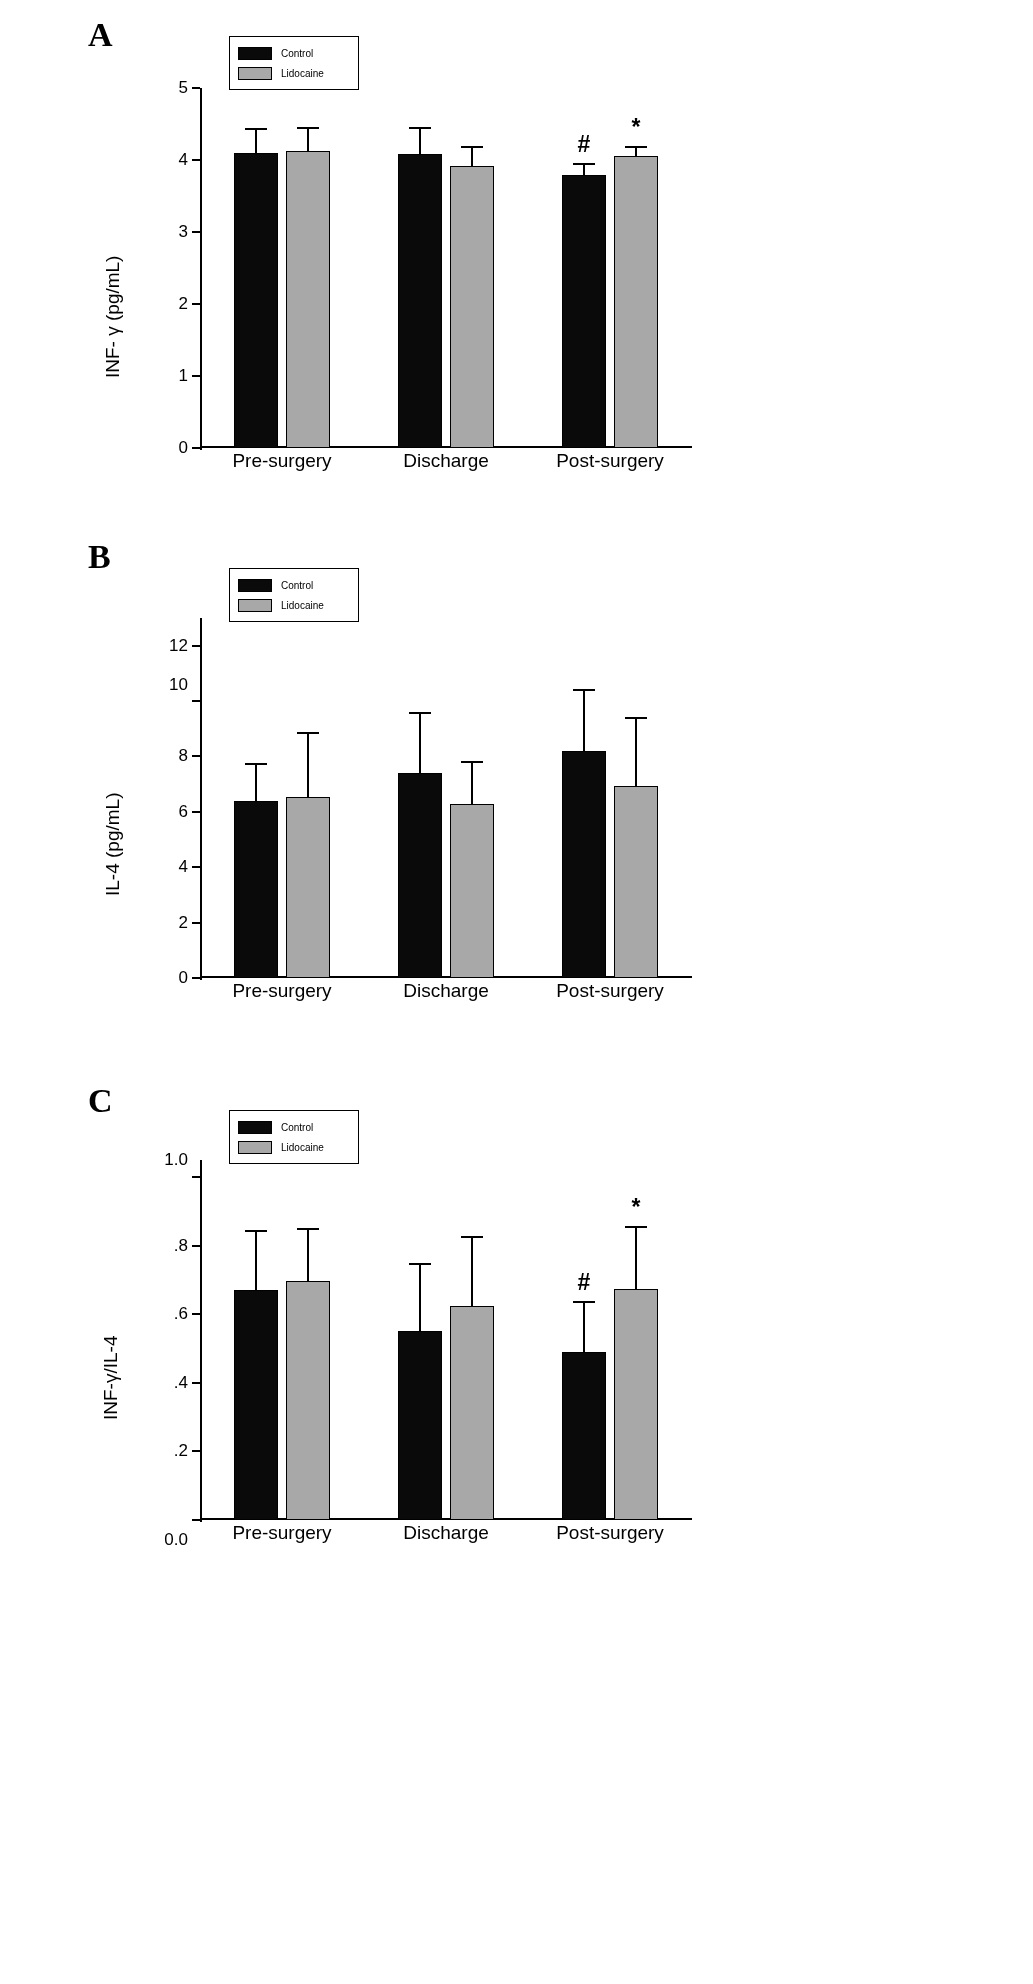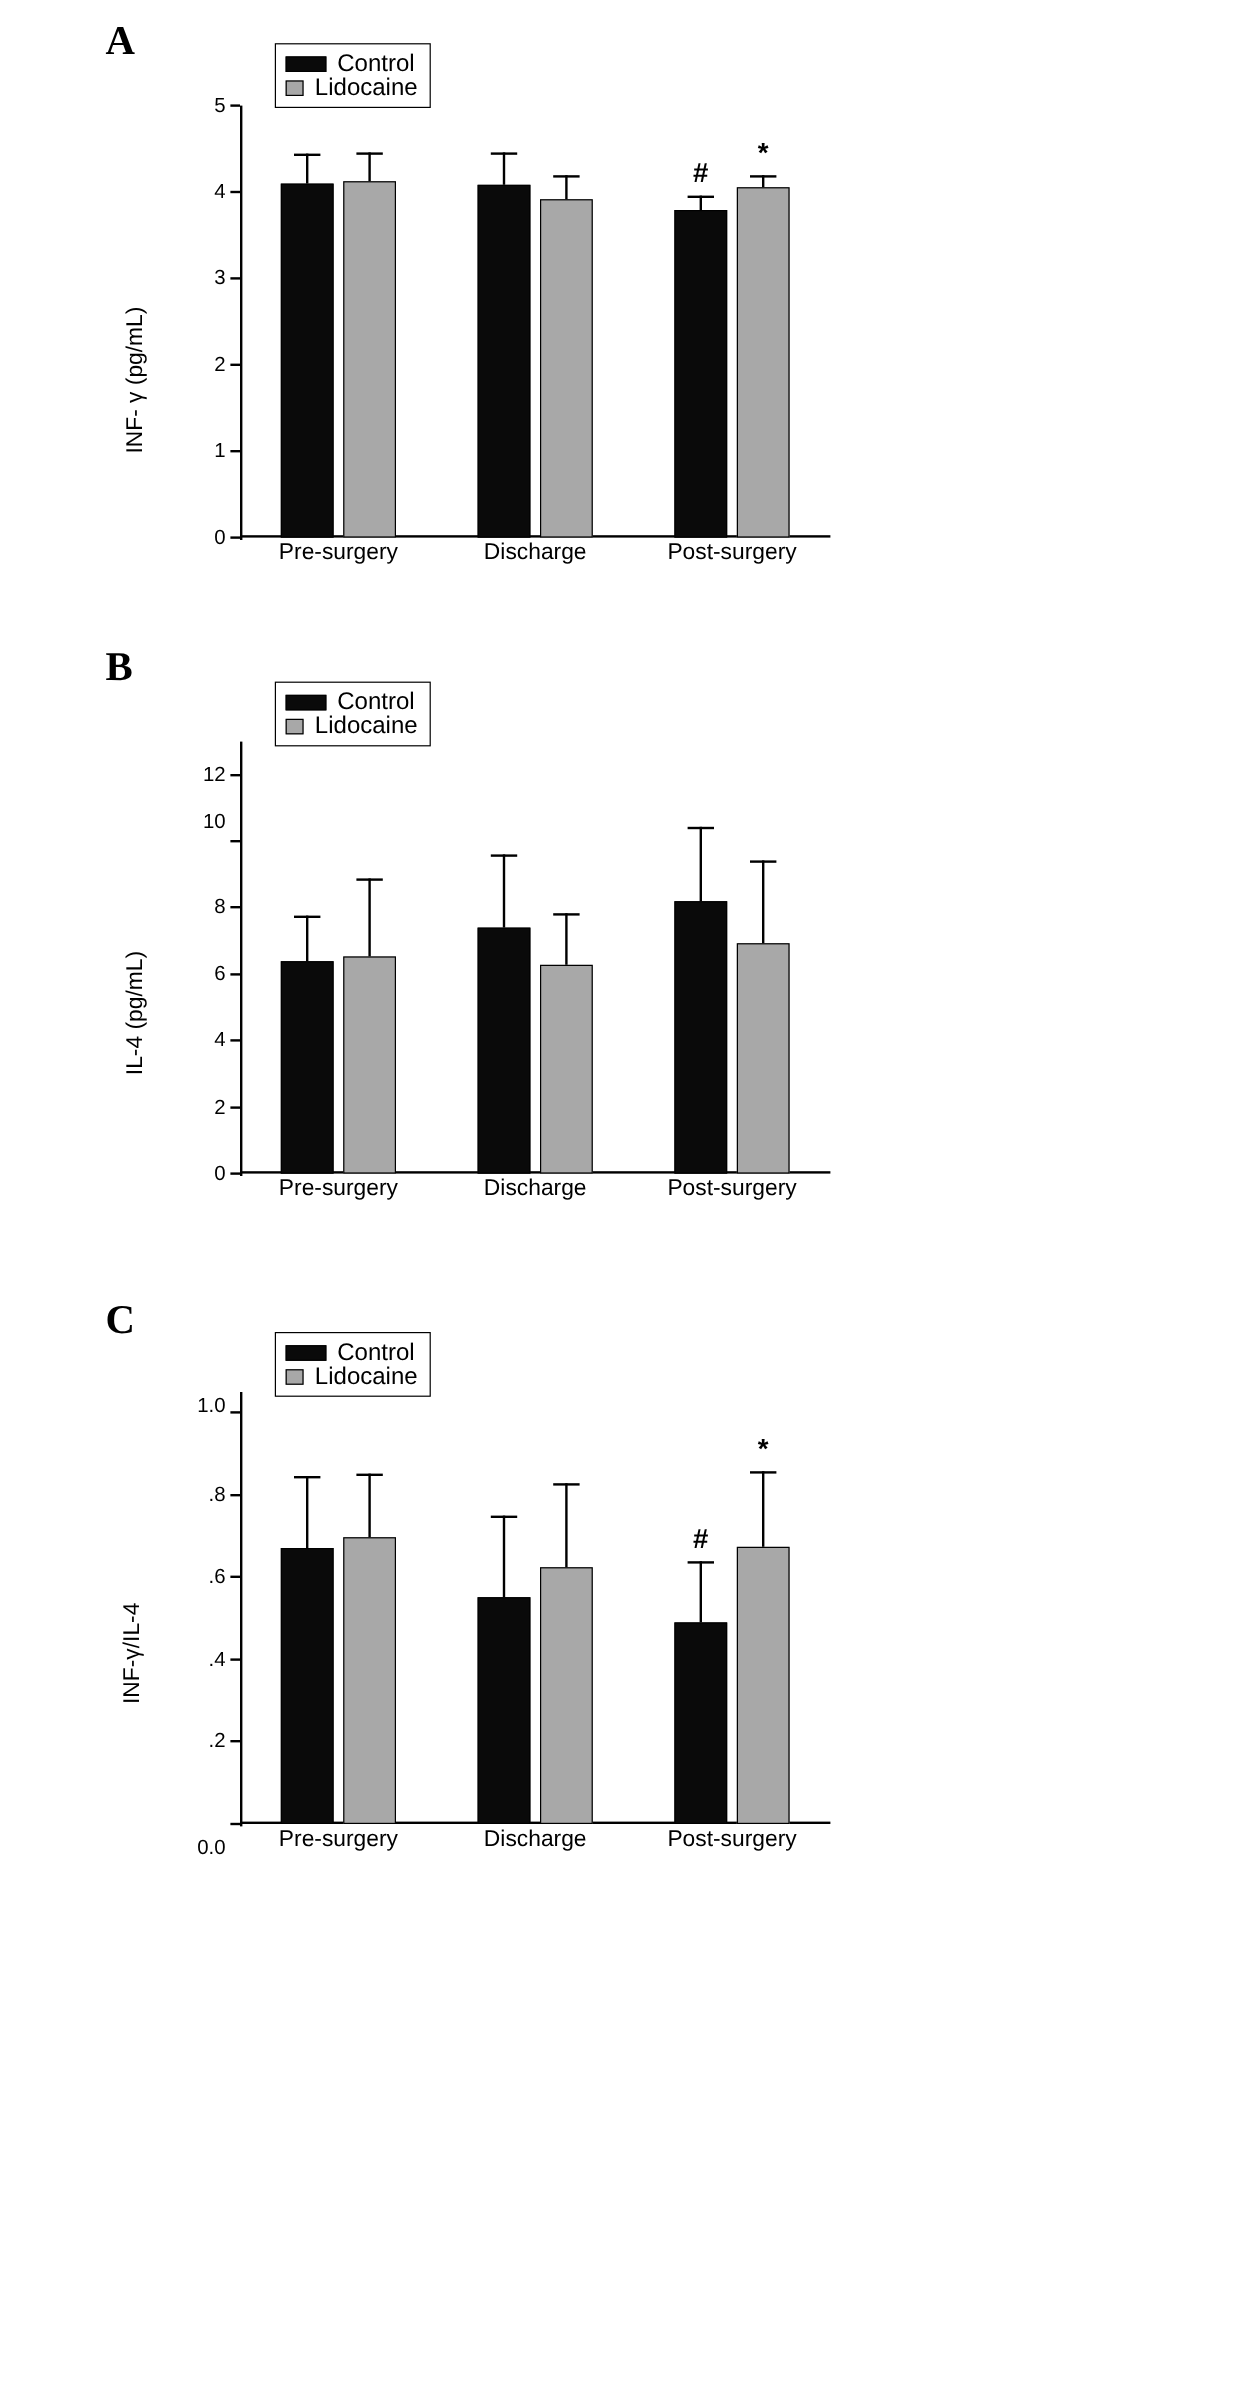--- a/index.html
+++ b/index.html
@@ -118,21 +118,21 @@
   .legend-swatch {
     width: 34px;
     height: 13px;
     border: 1px solid #000;
     margin-right: 9px;
     box-sizing: border-box;
   }
   .legend-swatch.control { background: #0a0a0a; }
   .legend-swatch.lidocaine { background: #a8a8a8; }
   .legend-text {
-    font-size: 20px;
+    font-size: 10px;
     white-space: nowrap;
   }
 </style>
 </head>
 <body>
 
 <div class="panel" style="top:0px;height:520px;">
   <div class="panel-letter" style="left:88px;top:18px;">A</div>
 
   <div class="plot" id="plotA" style="left:200px;top:88px;width:492px;height:360px;">
@@ -255,21 +255,21 @@
       <div class="tick-label" style="top: 380px;">0.0</div>
       <div class="tick" style="top: 290.429px;"></div>
       <div class="tick-label" style="top: 291.429px;">.2</div>
       <div class="tick" style="top: 221.857px;"></div>
       <div class="tick-label" style="top: 222.857px;">.4</div>
       <div class="tick" style="top: 153.286px;"></div>
       <div class="tick-label" style="top: 154.286px;">.6</div>
       <div class="tick" style="top: 84.7143px;"></div>
       <div class="tick-label" style="top: 85.7143px;">.8</div>
       <div class="tick" style="top: 16.1429px;"></div>
-      <div class="tick-label" style="top: 12px;">1.0</div>
+      <div class="tick-label" style="top: 0;">1.0</div>
       <div class="group-label" style="left: 82px;">Pre-surgery</div>
       <div class="bar control" style="left: 34px; width: 44px; height: 230.4px;"></div>
       <div class="errbar" style="left: 55px; top: 70.2857px; height: 59.3143px;"></div>
       <div class="errcap" style="left: 45px; top: 70.2857px; width: 22px;"></div>
       <div class="bar lidocaine" style="left: 86px; width: 44px; height: 238.971px;"></div>
       <div class="errbar" style="left: 107px; top: 67.8857px; height: 53.1429px;"></div>
       <div class="errcap" style="left: 97px; top: 67.8857px; width: 22px;"></div>
       <div class="group-label" style="left: 246px;">Discharge</div>
       <div class="bar control" style="left: 198px; width: 44px; height: 189.257px;"></div>
       <div class="errbar" style="left: 219px; top: 103.2px; height: 67.5429px;"></div>

